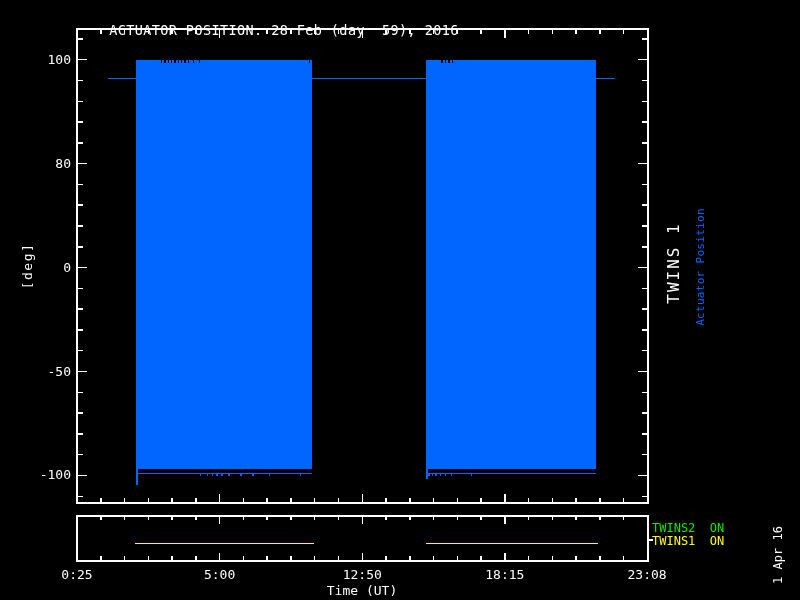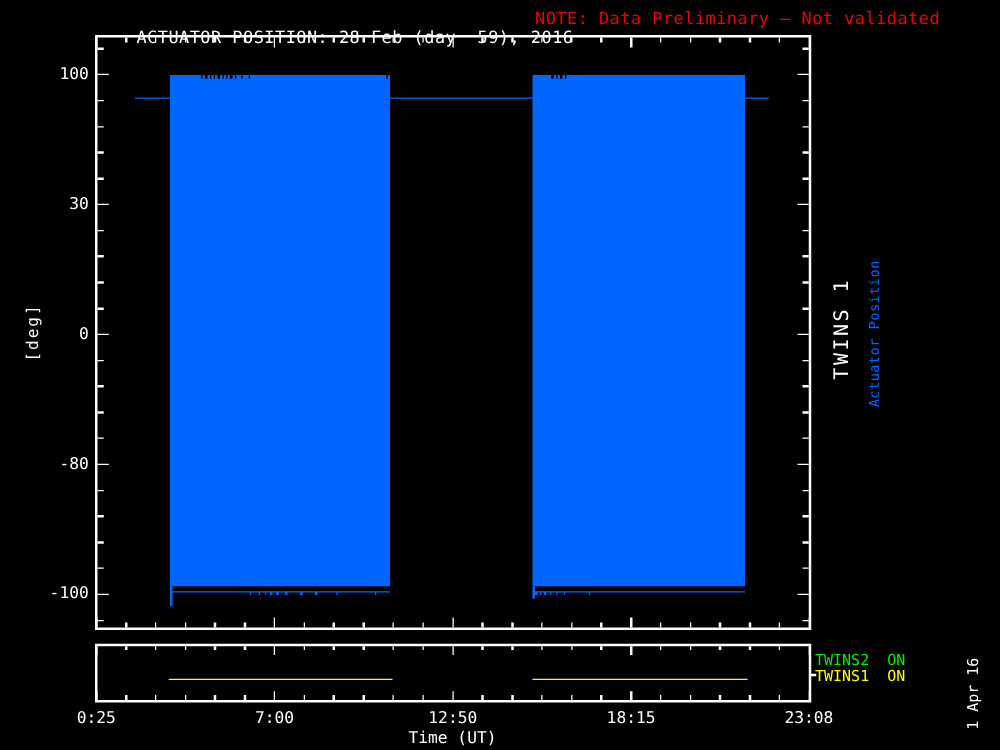--- a/index.html
+++ b/index.html
@@ -22,21 +22,20 @@
   #legend-twins1{top:534.5px;}
   .xlab{position:absolute;width:64px;text-align:center;font-size:13px;color:#fff;top:567px;}
   .ylab{position:absolute;width:46px;text-align:right;font-size:13px;color:#fff;}
 </style>
 </head>
 <body>
 <div id="screen">
 
   <div id="title-bar" class="abs txt">
     <span id="chart-title" style="color: rgb(255, 255, 255);">ACTUATOR POSITION: 28 Feb (day  59), 2016</span>
-    <span id="chart-note" style="color: rgb(238, 0, 0);">NOTE: Data Preliminary – Not validated</span>
   </div>
 
   <div id="main-plot-frame" class="abs"></div>
   <div id="status-panel-frame" class="abs"></div>
 
   <div id="chart-layer" class="abs" style="left:0;top:0;width:800px;height:600px;">
       <div style="position: absolute; left: 107.902px; top: 77.6447px; width: 506.794px; height: 1.5px; background: rgb(0, 102, 255);"></div>
       <div style="position: absolute; left: 136.427px; top: 59.6842px; width: 175.904px; height: 409.553px; background: rgb(0, 102, 255);"></div>
       <div style="position: absolute; left: 136.427px; top: 472.563px; width: 175.904px; height: 1.5px; background: rgb(0, 102, 255);"></div>
       <div style="position: absolute; left: 199.858px; top: 472.563px; width: 1.5px; height: 3.5px; background: rgb(0, 102, 255);"></div>
@@ -216,28 +215,28 @@
       <div style="position: absolute; left: 642px; top: 121.303px; width: 4.5px; height: 1.5px; background: rgb(255, 255, 255);"></div>
       <div style="position: absolute; left: 78px; top: 100.513px; width: 4.5px; height: 1.5px; background: rgb(255, 255, 255);"></div>
       <div style="position: absolute; left: 642px; top: 100.513px; width: 4.5px; height: 1.5px; background: rgb(255, 255, 255);"></div>
       <div style="position: absolute; left: 78px; top: 79.7237px; width: 4.5px; height: 1.5px; background: rgb(255, 255, 255);"></div>
       <div style="position: absolute; left: 642px; top: 79.7237px; width: 4.5px; height: 1.5px; background: rgb(255, 255, 255);"></div>
       <div style="position: absolute; left: 78px; top: 58.9342px; width: 9px; height: 1.5px; background: rgb(255, 255, 255);"></div>
       <div style="position: absolute; left: 637.5px; top: 58.9342px; width: 9px; height: 1.5px; background: rgb(255, 255, 255);"></div>
       <div style="position: absolute; left: 78px; top: 38.1447px; width: 4.5px; height: 1.5px; background: rgb(255, 255, 255);"></div>
       <div style="position: absolute; left: 642px; top: 38.1447px; width: 4.5px; height: 1.5px; background: rgb(255, 255, 255);"></div>
       <div class="xlab" style="position: absolute; left: 45px; top: 567px; width: 64px;">0:25</div>
-      <div class="xlab" style="position: absolute; left: 187.625px; top: 567px; width: 64px;">7:00</div>
+      <div class="xlab" style="position: absolute; left: 187.625px; top: 567px; width: 64px;">5:00</div>
       <div class="xlab" style="position: absolute; left: 330.25px; top: 567px; width: 64px;">12:50</div>
       <div class="xlab" style="position: absolute; left: 472.875px; top: 567px; width: 64px;">18:15</div>
       <div class="xlab" style="position: absolute; left: 615.096px; top: 567px; width: 64px;">23:08</div>
       <div class="ylab" style="position: absolute; left: 25px; top: 51.6842px; width: 46px;">100</div>
-      <div class="ylab" style="position: absolute; left: 25px; top: 155.632px; width: 46px;">30</div>
+      <div class="ylab" style="position: absolute; left: 25px; top: 155.632px; width: 46px;">80</div>
       <div class="ylab" style="position: absolute; left: 25px; top: 259.579px; width: 46px;">0</div>
-      <div class="ylab" style="position: absolute; left: 25px; top: 363.526px; width: 46px;">-80</div>
+      <div class="ylab" style="position: absolute; left: 25px; top: 363.526px; width: 46px;">-50</div>
       <div class="ylab" style="position: absolute; left: 25px; top: 467.474px; width: 46px;">-100</div>
       <div style="position: absolute; left: 134.763px; top: 542.5px; width: 178.994px; height: 1.6px; background: rgb(255, 255, 0);"></div>
       <div style="position: absolute; left: 426.431px; top: 542.5px; width: 171.15px; height: 1.6px; background: rgb(255, 255, 0);"></div>
     </div>
 
   <div id="y-axis-label" class="abs vtext">[deg]</div>
   <div id="x-axis-label" class="abs">Time (UT)</div>
   <div id="instrument-label" class="abs vtext">TWINS 1</div>
   <div id="series-label" class="abs vtext" style="color: rgb(0, 102, 255);">Actuator Position</div>
   <div id="date-stamp" class="abs vtext">1 Apr 16</div>

